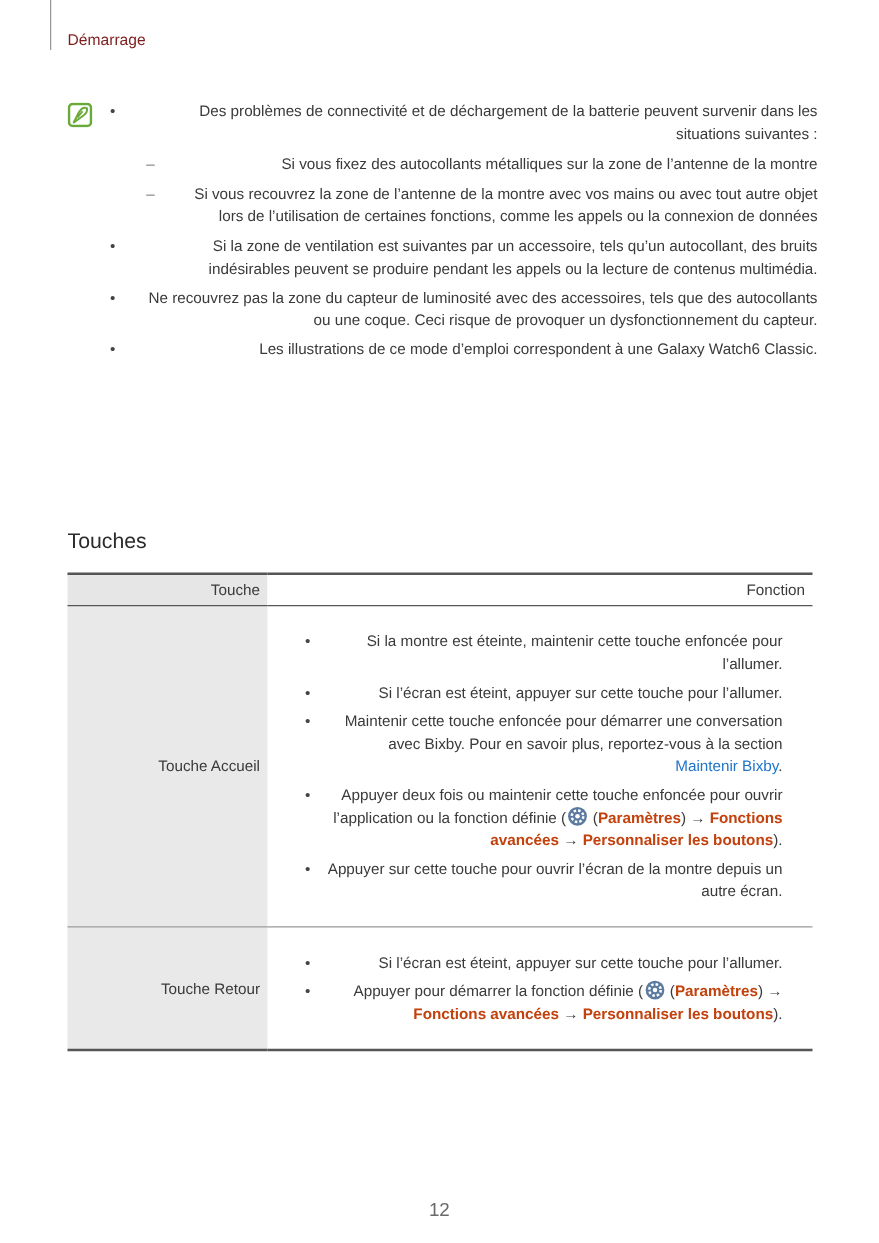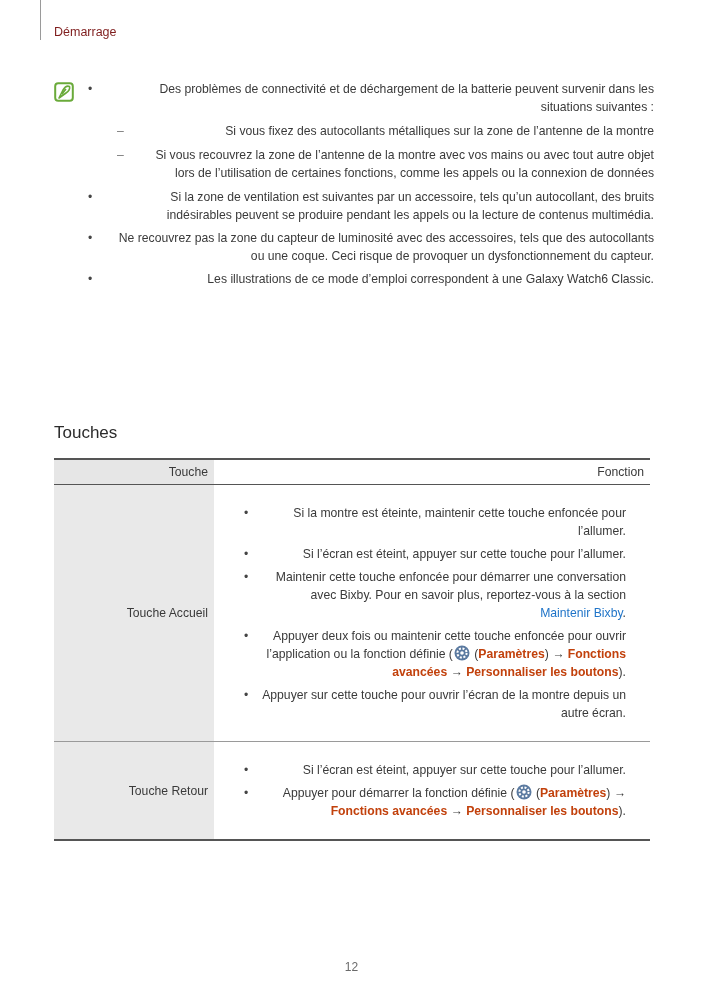--- a/index.html
+++ b/index.html
@@ -35,21 +35,21 @@
   tbody tr { border-bottom: 1.5px solid #9a9a9a; }
   tbody tr:last-child { border-bottom: 2px solid #555; }
   .fl { list-style: none; margin: 16px; padding: 0; }
   .fl li { position: relative; padding-left: 18px; line-height: 18px; margin: 2px 0 5px 0; }
   .fl li:last-child { margin-bottom: 1px; }
   .fl li::before { content: "•"; position: absolute; left: 2px; top: 0; color: #444; }
   .link { color: #1f74c8; }
   b { font-weight: bold; color: #c2410c; }
   .gear { display: inline-block; width: 16px; height: 16px; vertical-align: -3px; margin: 0 1px; }
 
-  .page-num { position: absolute; left: 0; width: 703px; top: 960px; text-align: center; font-size: 12px; color: #6a6a6a; }
+  .page-num { position: absolute; left: 0; width: 703px; top: 960px; text-align: center; font-size: 15px; color: #6a6a6a; }
 </style>
 </head>
 <body>
 
 <div class="header-rule"></div>
 <div class="header-title">Démarrage</div>
 
 <div class="note">
   <span class="note-icon">
     <svg width="20" height="20" viewBox="0 0 20 20">

